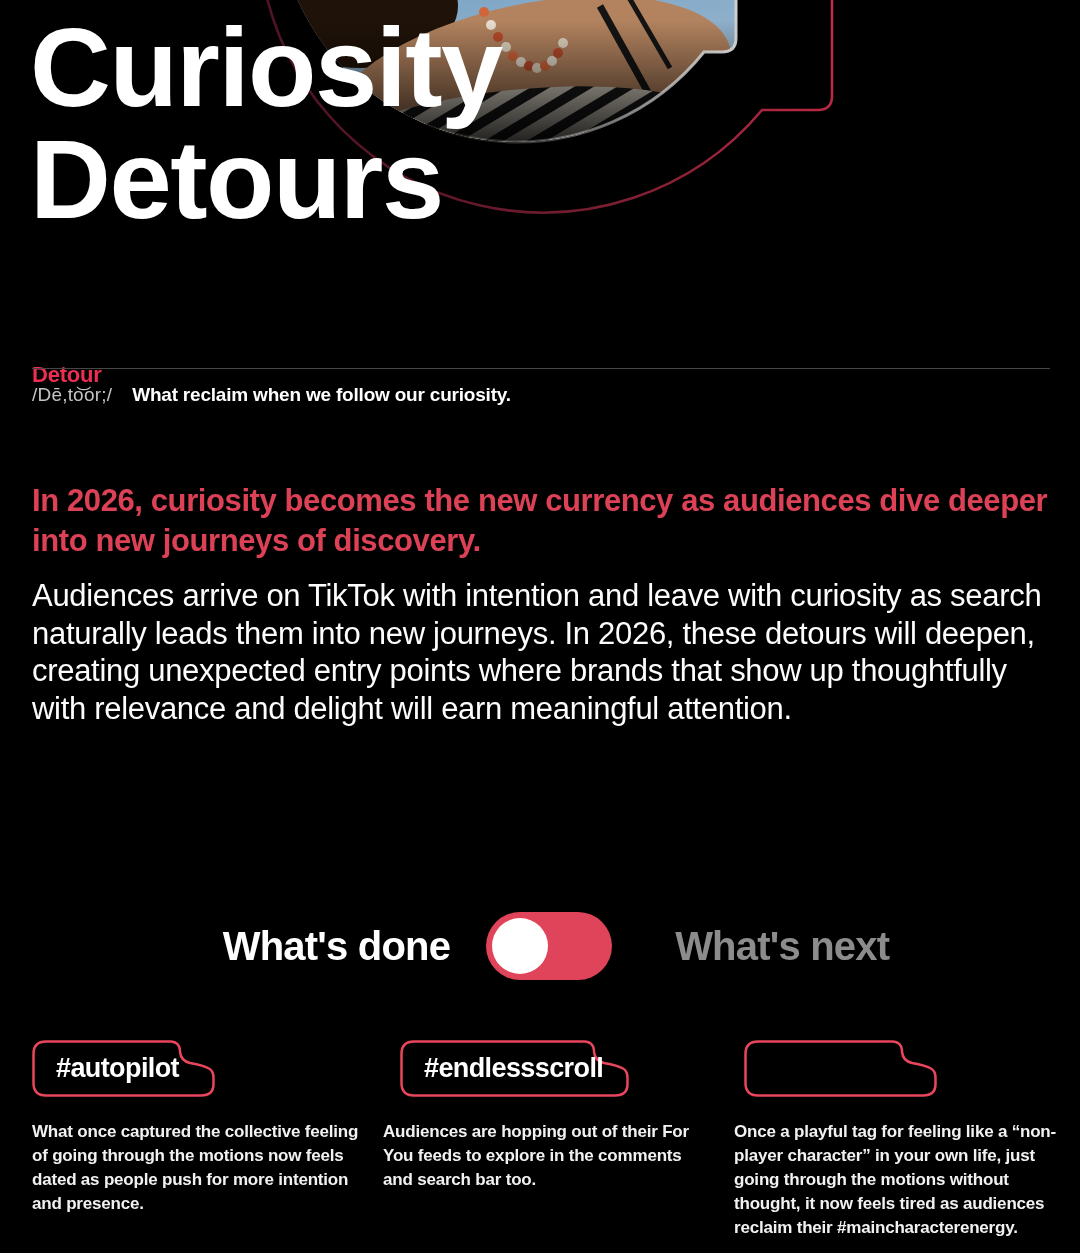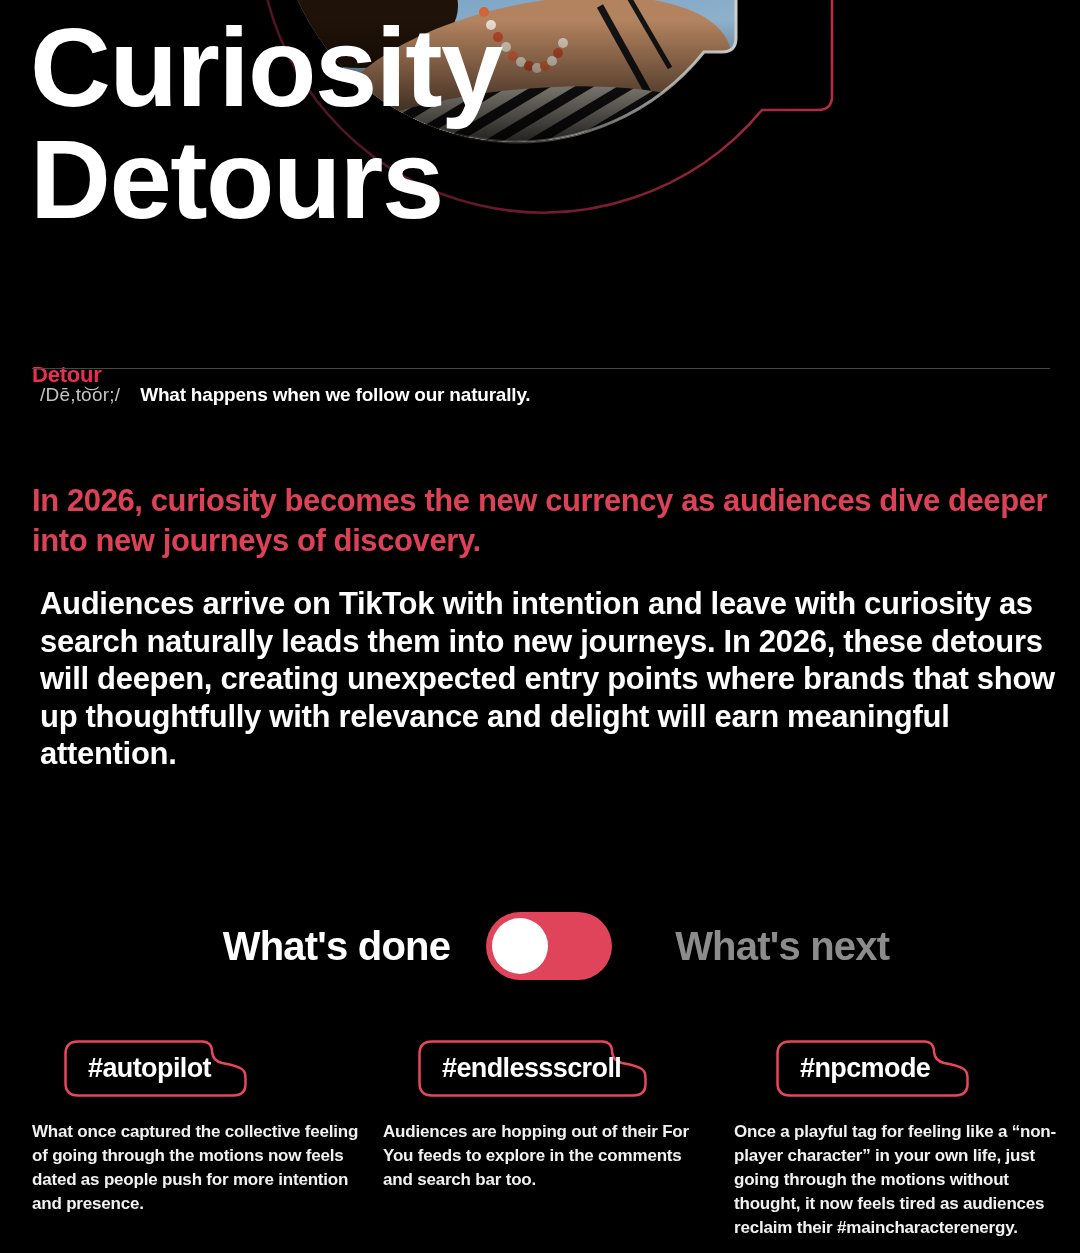--- a/index.html
+++ b/index.html
@@ -22,33 +22,33 @@
   .term-label{
     position:absolute;left:32px;top:332px;
     font-size:22px;font-weight:700;color:var(--label_red,#EE2D52);
     letter-spacing:-0.2px;z-index:3;margin-top:30px;
   }
   .term-rule{
     position:absolute;left:32px;right:30px;top:368px;height:0;
     border-top:1px solid #474747;z-index:3;
   }
   .term-row{
-    position:absolute;left:40px;top:384px;display:flex;align-items:center;z-index:3;
+    position:absolute;left:32px;top:384px;display:flex;align-items:center;z-index:3;
   }
   .pron{font-size:19px;color:#C4C4C4;letter-spacing:0.2px;}
   .defn{font-size:19px;font-weight:700;color:#ffffff;margin-left:20px;letter-spacing:-0.2px;}
   
   .lede{
     position:absolute;left:32px;top:481px;width:1036px;margin:0;
     font-size:31px;line-height:40px;font-weight:700;
     letter-spacing:-0.4px;color:var(--lede_red,#DC4156);z-index:3;
   }
   .body-copy{
-    position:absolute;left:32px;top:577px;width:1036px;margin:8px;
-    font-size:31px;line-height:37.5px;font-weight:700;
+    position:absolute;left:32px;top:577px;width:1036px;margin:0;
+    font-size:31px;line-height:37.5px;font-weight:400;
     letter-spacing:-0.3px;color:#fdfdfd;z-index:3;
   }
   
   .toggle-row{
     position:absolute;left:16px;top:906px;width:100%;height:80px;
     display:flex;align-items:center;justify-content:center;z-index:3;
   }
   .toggle-label-left{
     font-size:40px;font-weight:700;color:#ffffff;letter-spacing:-0.8px;
     margin-right:36px;
@@ -59,28 +59,28 @@
   }
   .switch{
     position:relative;width:126px;height:68px;border-radius:34px;
     background:var(--accent_red,#E0445A);cursor:pointer;flex:0 0 auto;
   }
   .switch .knob{
     position:absolute;left:6px;top:6px;width:56px;height:56px;border-radius:50%;
     background:#ffffff;
   }
   
-  .card{position:absolute;top:1040px;height:57px;z-index:3;margin-left:32px;}
+  .card{position:absolute;top:1040px;height:57px;z-index:3;}
   .card svg{position:absolute;left:0;top:0;}
   .card .tag{
     position:absolute;left:24px;top:0;height:57px;display:flex;align-items:center;
     font-size:27px;font-weight:700;color:#ffffff;letter-spacing:-0.6px;white-space:nowrap;
   }
   .card-1{left:32px;width:183px;}
-  .card-2{left:386px;width:229px;}
+  .card-2{left:400px;width:229px;}
   .card-3{left:744px;width:193px;}
   .card-desc{
     position:absolute;top:1120px;margin:0;width:336px;
     font-size:17px;line-height:24px;font-weight:600;
     letter-spacing:-0.2px;color:#F1F1F1;z-index:3;
   }
   .desc-1{left:32px;}
   .desc-2{left:383px;width:320px;}
   .desc-3{left:734px;}
 </style>
@@ -145,21 +145,21 @@
 
     <path d="M 736 -6 L 736 38 Q 736 52 722 52 L 704 52 A 240 240 0 0 1 295 -6" fill="none" stroke="url(#grayGrad)" stroke-width="3"></path>
   </svg>
 
   <h1 class="title"><span>Curiosity</span><br><span>Detours</span></h1>
 
   <div class="term-label">Detour</div>
   <div class="term-rule"></div>
   <div class="term-row">
     <span class="pron">/Dē,to͝or;/</span>
-    <span class="defn">What happens when we follow our naturally.</span>
+    <span class="defn">What reclaim when we follow our curiosity.</span>
   </div>
 
   <p class="lede">In 2026, curiosity becomes the new currency as audiences dive deeper into new journeys of discovery.</p>
   <p class="body-copy">Audiences arrive on TikTok with intention and leave with curiosity as search naturally leads them into new journeys. In 2026, these detours will deepen, creating unexpected entry points where brands that show up thoughtfully with relevance and delight will earn meaningful attention.</p>
 
   <div class="toggle-row">
     <span class="toggle-label-left">What's done</span>
     <div class="switch" role="switch" aria-checked="true">
       <div class="knob"></div>
     </div>
@@ -175,20 +175,19 @@
   <div class="card card-2">
     <svg width="229" height="57" viewBox="0 0 229 57">
       <path d="M 14 1.5 L 185 1.5 Q 193 2 194 10 L 194 12 Q 195 21 204 23 Q 218 25.5 223 28.5 Q 227.5 31 227.5 38 L 227.5 44 Q 227.5 55.5 215 55.5 L 14 55.5 Q 1.5 55.5 1.5 43 L 1.5 14 Q 1.5 1.5 14 1.5 Z" fill="#000" stroke="#E8465C" stroke-width="2.5"></path>
     </svg>
     <span class="tag">#endlessscroll</span>
   </div>
   <div class="card card-3">
     <svg width="193" height="57" viewBox="0 0 193 57">
       <path d="M 14 1.5 L 149 1.5 Q 157 2 158 10 L 158 12 Q 159 21 168 23 Q 182 25.5 187 28.5 Q 191.5 31 191.5 38 L 191.5 44 Q 191.5 55.5 179 55.5 L 14 55.5 Q 1.5 55.5 1.5 43 L 1.5 14 Q 1.5 1.5 14 1.5 Z" fill="#000" stroke="#E8465C" stroke-width="2.5"></path>
     </svg>
-    <span class="tag">#npcmode</span>
   </div>
 
   <p class="card-desc desc-2">Audiences are hopping out of their For You feeds to explore in the comments and search bar too.</p>
   <p class="card-desc desc-1">What once captured the collective feeling of going through the motions now feels dated as people push for more intention and presence.</p>
   <p class="card-desc desc-3">Once a playful tag for feeling like a “non-player character” in your own life, just going through the motions without thought, it now feels tired as audiences reclaim their #maincharacterenergy.</p>
 
 </div>
 
 </body></html>

